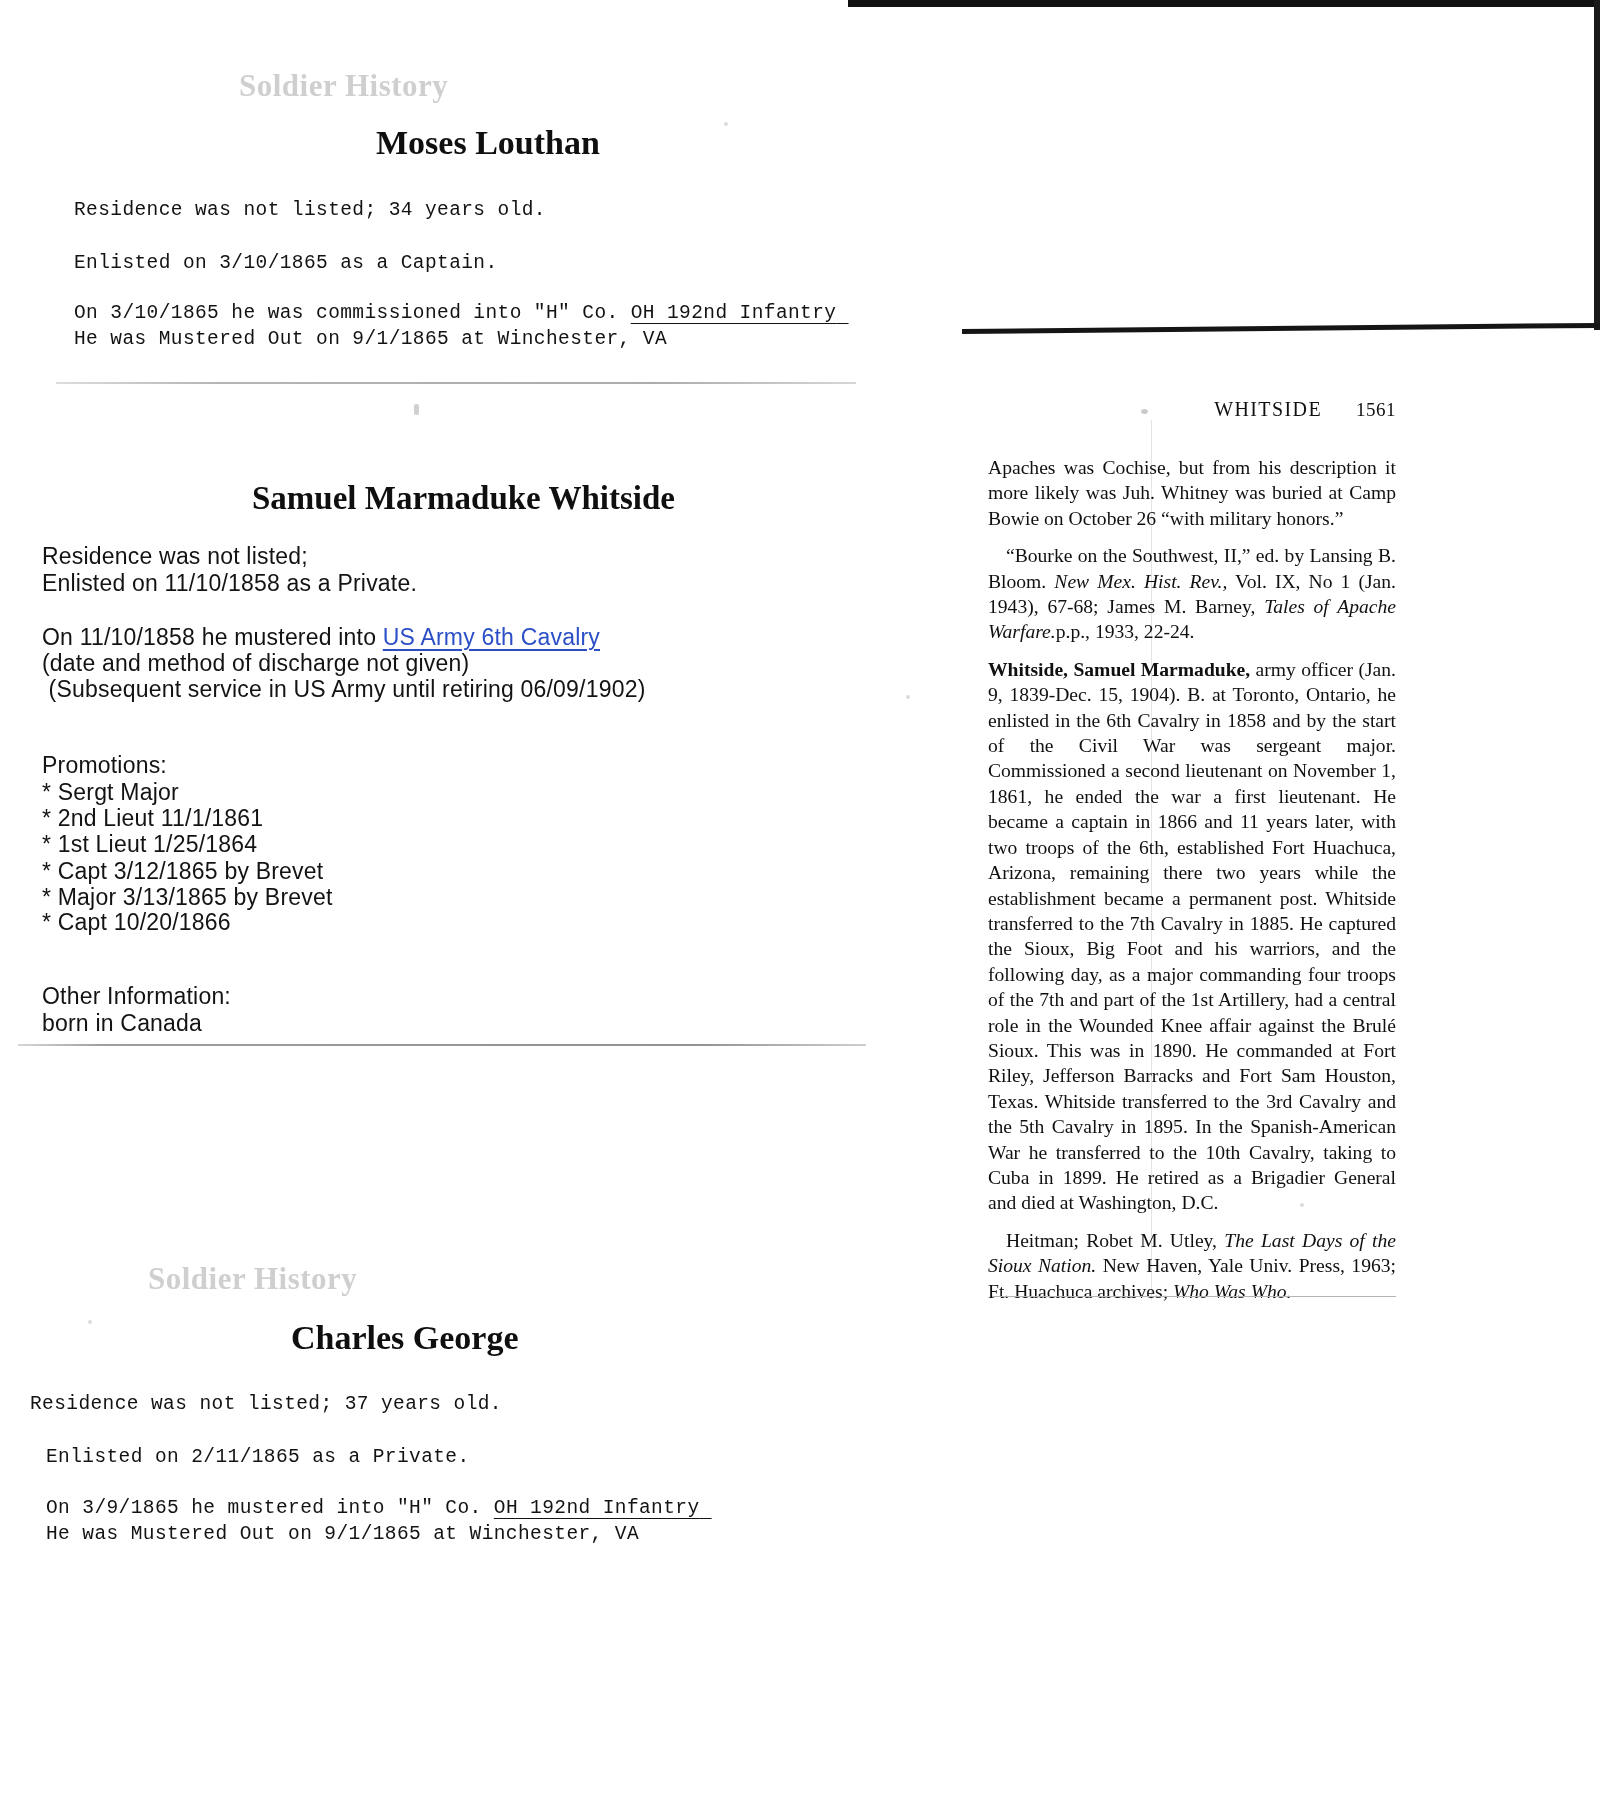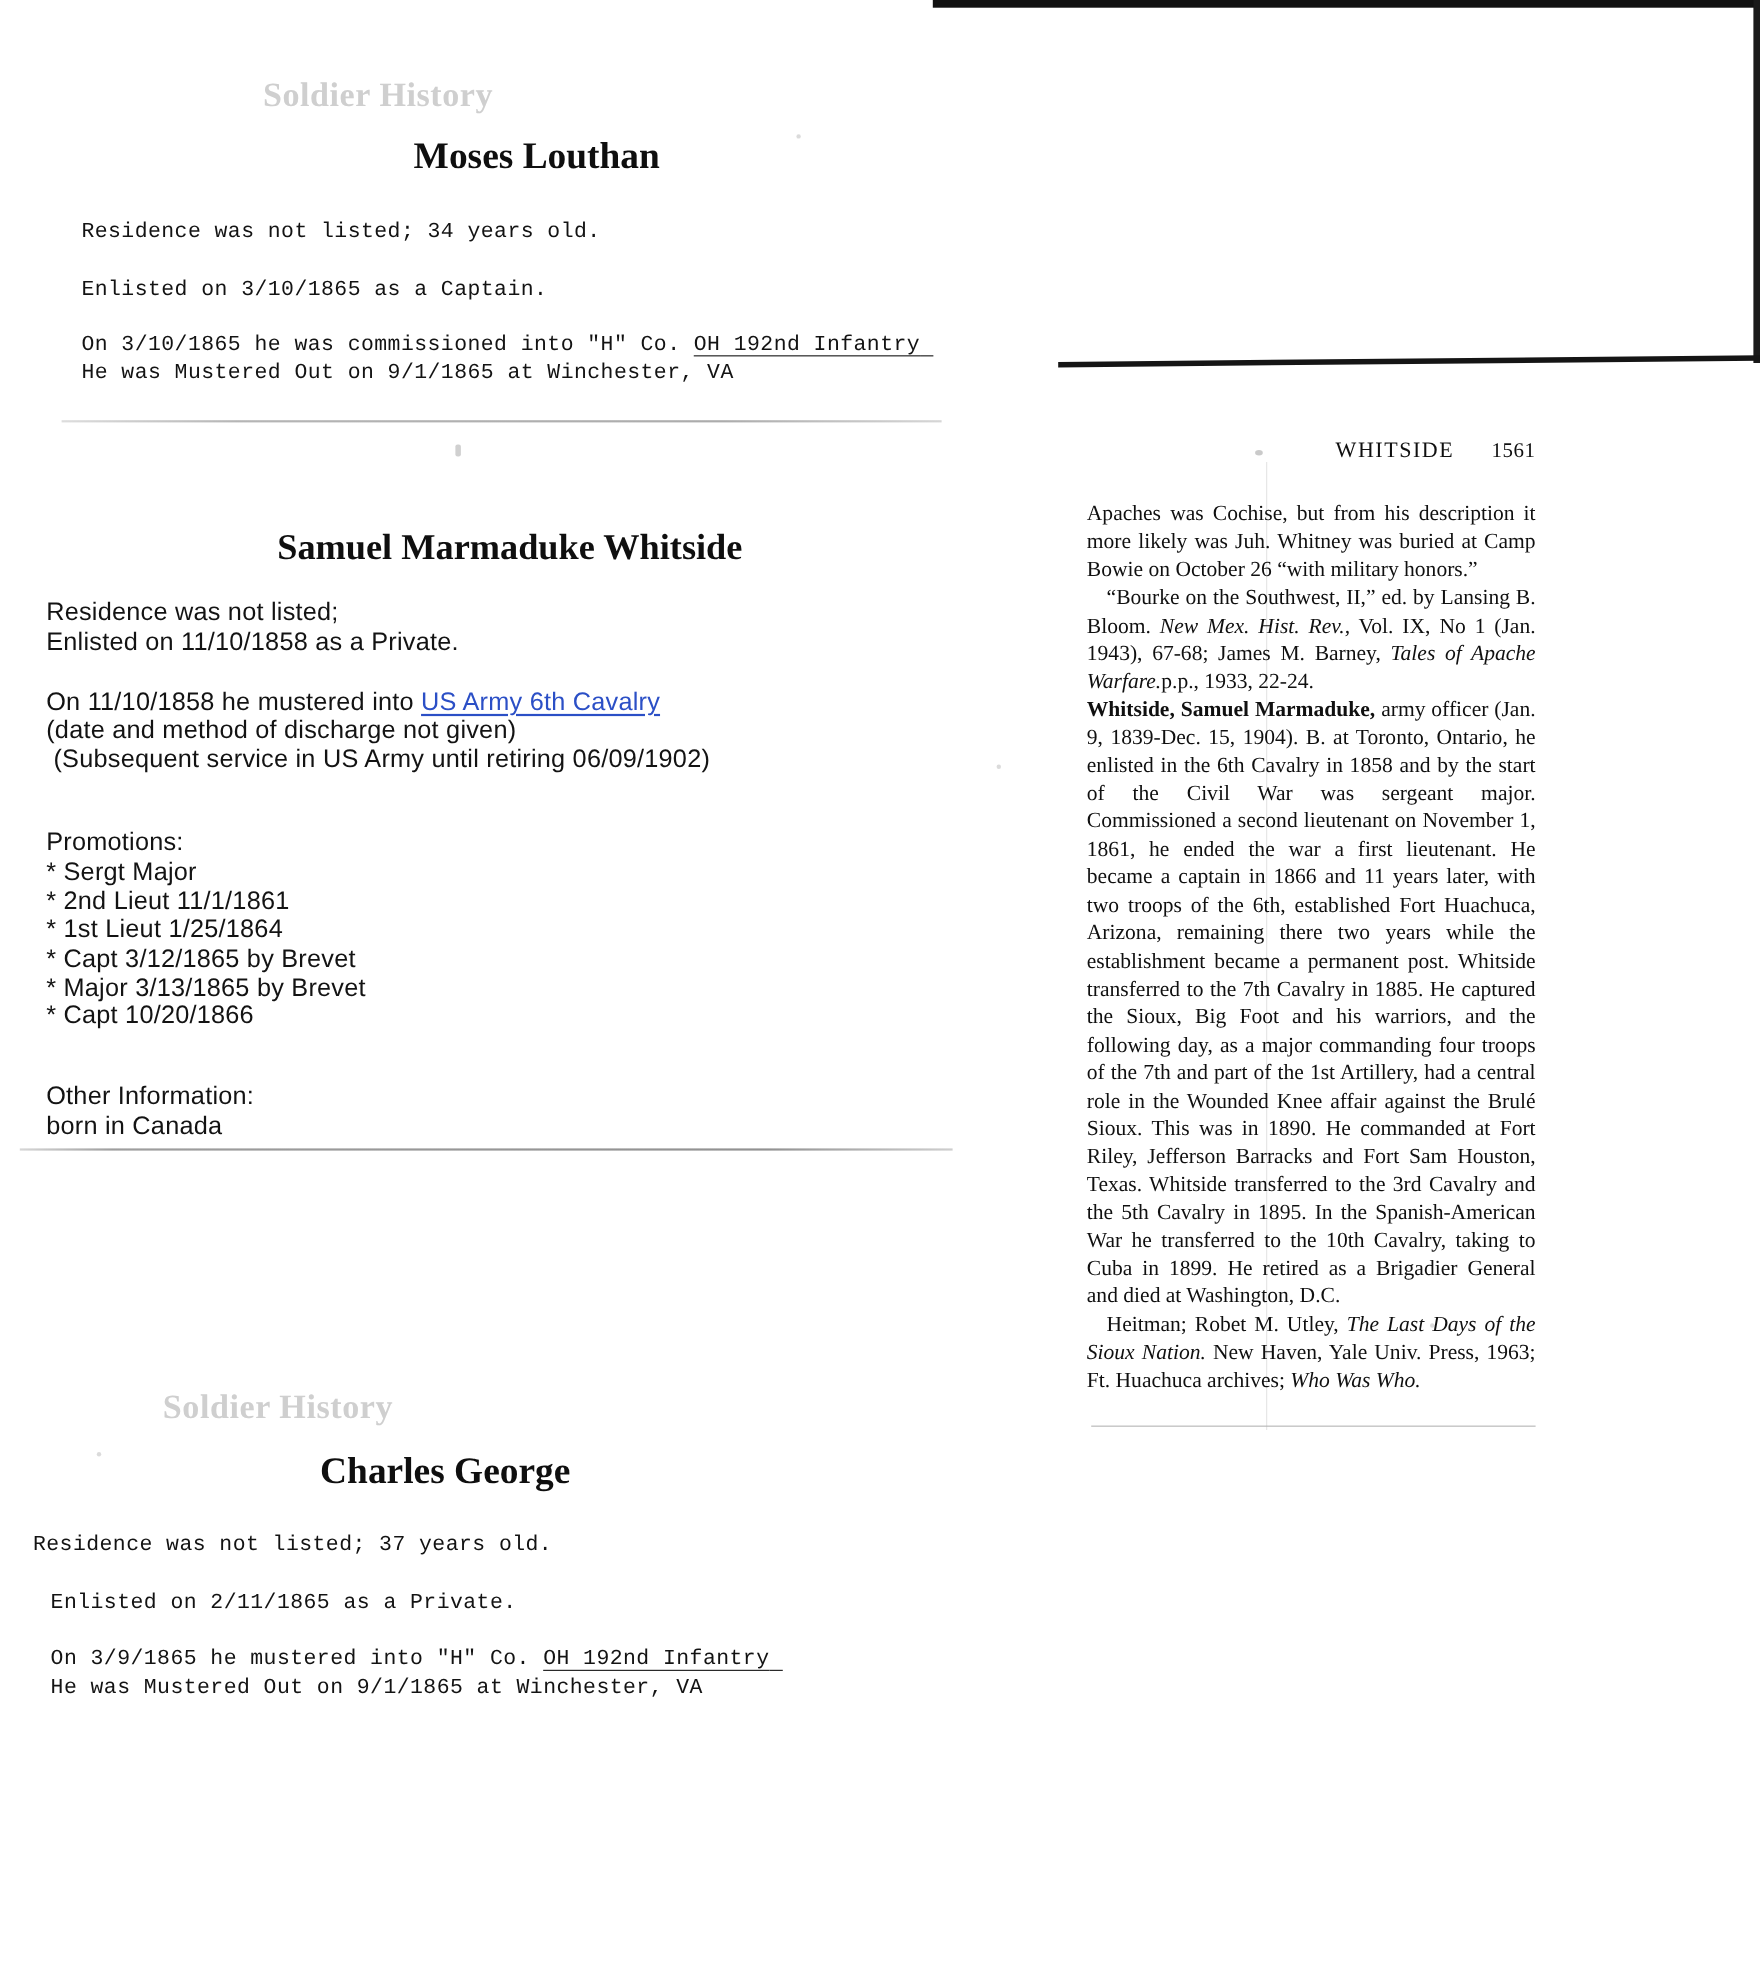--- a/index.html
+++ b/index.html
@@ -107,21 +107,21 @@
     margin-bottom: 34px;
   }
   .enc-header .pageno { letter-spacing: .5px; font-size: 19px; }
   .enc-p {
     font-size: 19.6px;
     line-height: 25.4px;
     text-align: justify;
     margin: 0;
     hyphens: none;
   }
-  .enc-p + .enc-p { margin-top: 0; }
+  .enc-p + .enc-p { margin-top: 12px; }
   .indent { text-indent: 18px; }
   .gap { margin-top: 17px; }
   .enc-bold { font-weight: 700; }
   .enc-ital { font-style: italic; }
   .enc-rule {
     position: absolute;
     left: 992px;
     top: 1296px;
     width: 404px;
     height: 1px;

